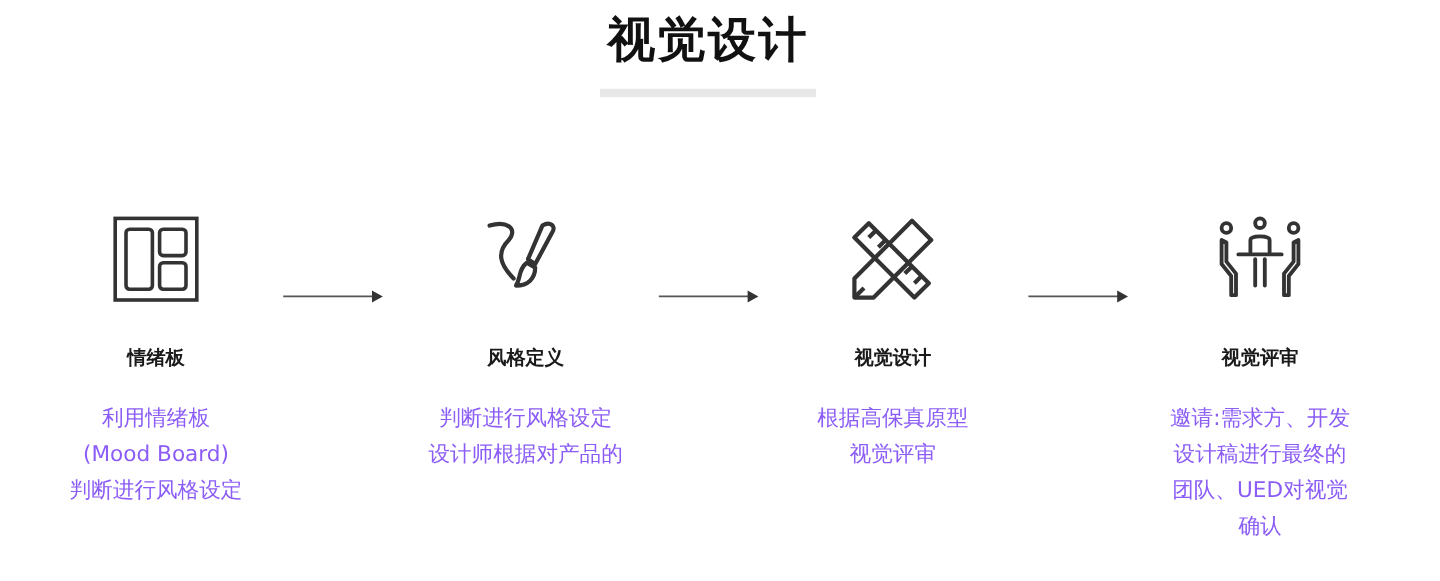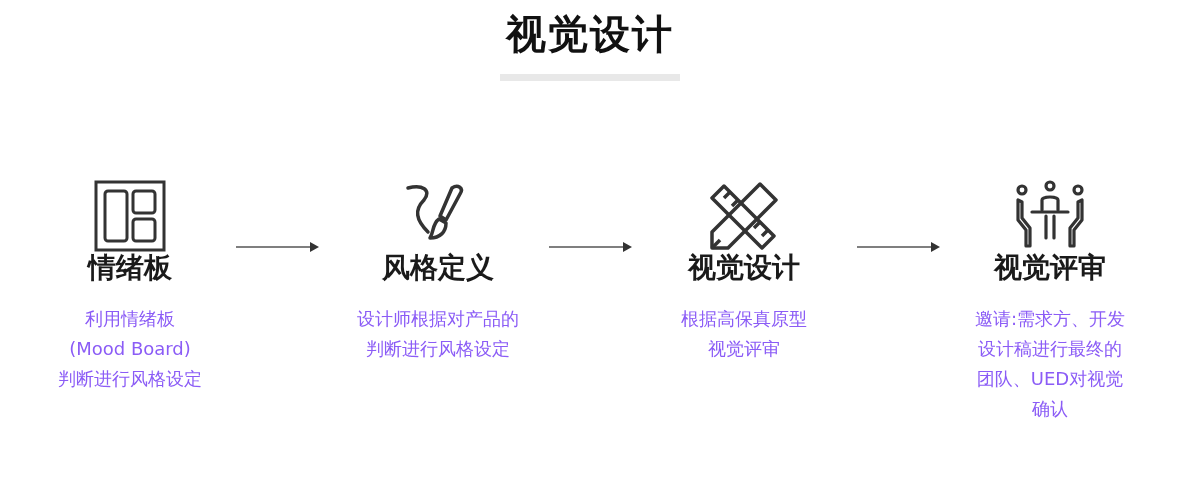--- a/index.html
+++ b/index.html
@@ -3,21 +3,21 @@
 <meta charset="utf-8">
 <style>
   html, body { margin:0; padding:0; background:#ffffff; }
   body { width:1200px; height:484px; position:relative; overflow:hidden;
          font-family:"DejaVu Sans","Liberation Sans",sans-serif; }
   .title { position:absolute; left:0; width:1180px; top:6px; text-align:center;
            font-size:40px; font-weight:bold; color:#111111; letter-spacing:2px; line-height:56px; }
   .title-bar { position:absolute; left:500px; top:74px; width:180px; height:7px; background:#e8e8e8; }
   .step { position:absolute; top:180px; width:260px; text-align:center; }
   .step .icon { width:72px; height:72px; margin:0 auto; display:block; }
-  .step .name { font-size:28px; font-weight:bold; color:#1a1a1a; line-height:32px; }
+  .step .name { margin-top:30px; font-size:16px; font-weight:bold; color:#1a1a1a; line-height:32px; }
   .step .desc { margin-top:20px; font-size:18px; color:#8b5cf6; line-height:30px; }
   .arrow { position:absolute; top:240px; width:86px; height:14px; }
 </style>
 </head>
 <body>
 
 <div class="title">视觉设计</div>
 <div class="title-bar"></div>
 
 <div class="step" style="left:0px;">
@@ -41,22 +41,22 @@
 </svg>
 
 <div class="step" style="left:308px;">
   <svg class="icon" viewBox="0 0 72 72">
     <path d="M6 8 C20 4 30 10 22 20 C12 30 14 40 26 52" fill="none" stroke="#333" stroke-width="3.5" stroke-linecap="round"></path>
     <path d="M50 8 C56 4 62 8 58 14 L44 40 L38 36 Z" fill="none" stroke="#333" stroke-width="3.5" stroke-linejoin="round"></path>
     <path d="M37 39 L44 43 C44 52 38 58 28 58 C32 52 30 44 37 39 Z" fill="none" stroke="#333" stroke-width="3.5" stroke-linejoin="round"></path>
   </svg>
   <div class="name">风格定义</div>
   <div class="desc">
+    <div>判断进行风格设定</div>
     <div>设计师根据对产品的</div>
-    <div>判断进行风格设定</div>
   </div>
 </div>
 
 <svg class="arrow" style="left:547px;" viewBox="0 0 86 14">
   <line x1="2" y1="7" x2="78" y2="7" stroke="#555" stroke-width="1.5"></line>
   <polygon points="76,2 85,7 76,12" fill="#333"></polygon>
 </svg>
 
 <div class="step" style="left:614px;">
   <svg class="icon" viewBox="0 0 72 72">

